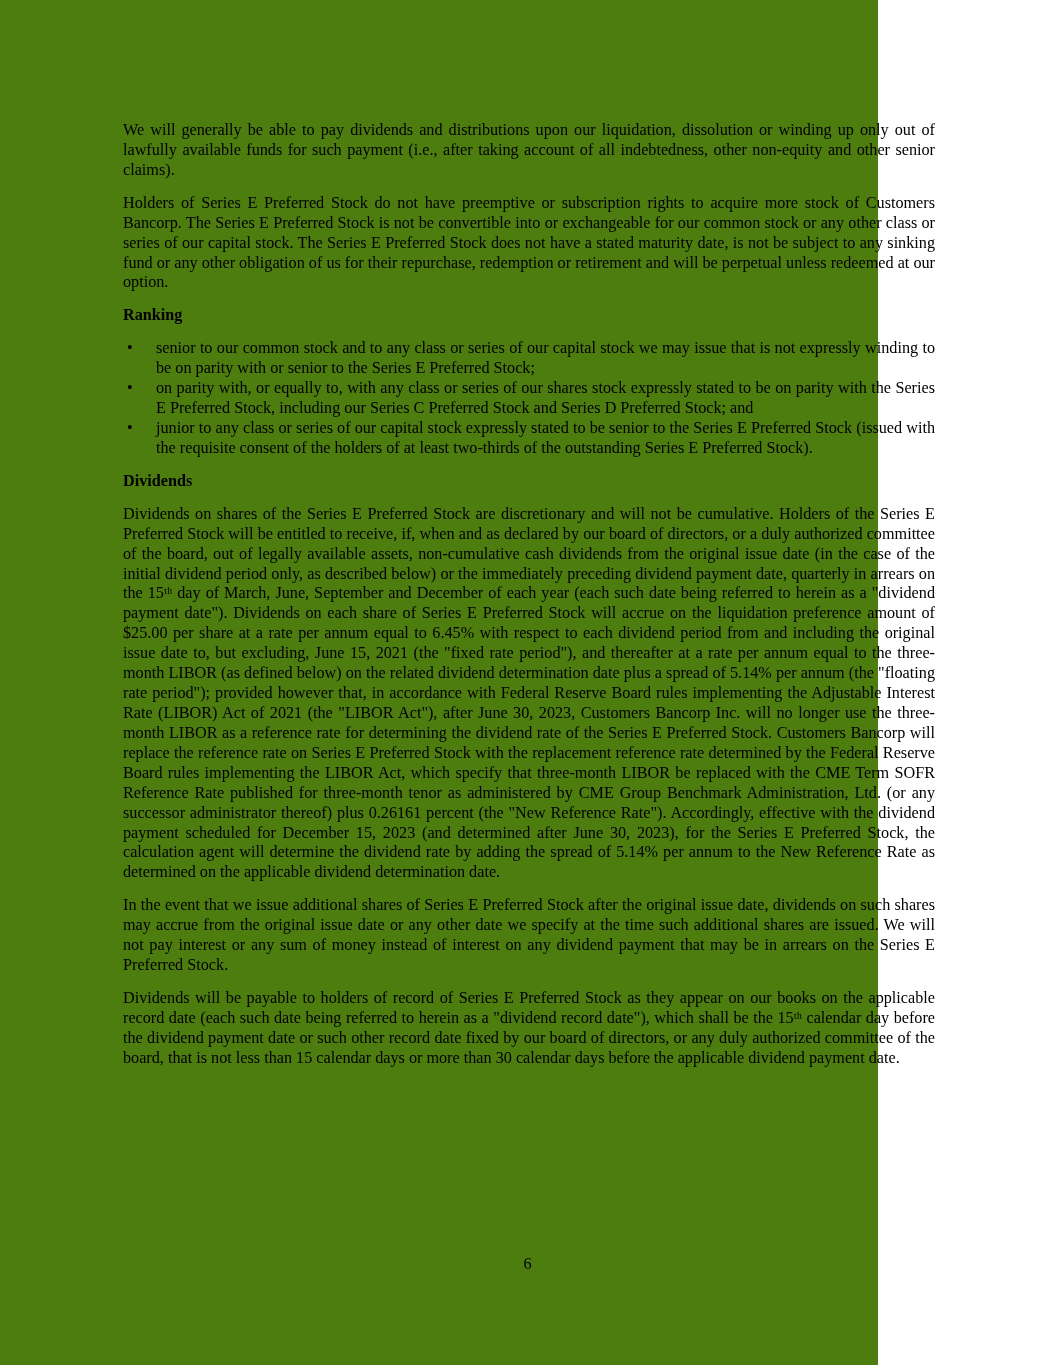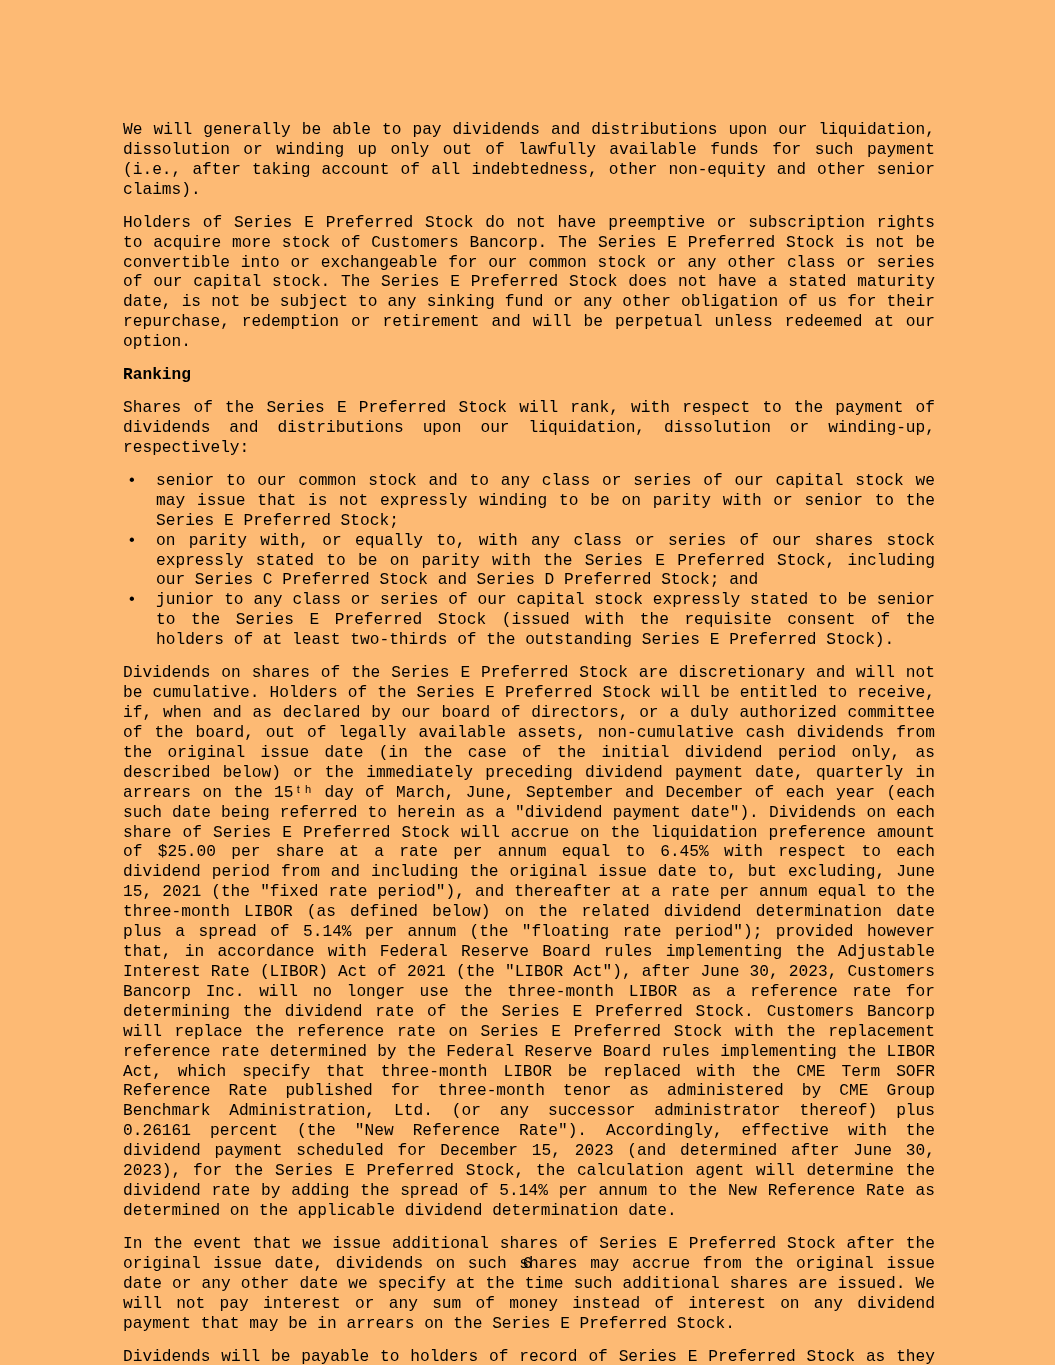--- a/index.html
+++ b/index.html
@@ -12,24 +12,23 @@
     height: 1365px;
     position: relative;
     font-family: "Liberation Serif", "DejaVu Serif", serif;
     color: #000000;
     overflow: hidden;
   }
   .page {
     position: absolute;
     left: 0;
     top: 0;
-    width: 1055px;
+    width: 878px;
     height: 1365px;
-    background: #fdba74;
-    font-family: Liberation Mono, monospace;
+    background: #4d7c0f;
   }
   .content {
     position: absolute;
     left: 123px;
     top: 121px;
     width: 812px;
     font-size: 16.2px;
     line-height: 1.23;
     text-align: justify;
   }
@@ -72,37 +71,37 @@
 
 <div class="page">
   <div class="content">
 
     <p class="para">We will generally be able to pay dividends and distributions upon our liquidation, dissolution or winding up only out of lawfully available funds for such payment (i.e., after taking account of all indebtedness, other non-equity and other senior claims).</p>
 
     <p class="para">Holders of Series E Preferred Stock do not have preemptive or subscription rights to acquire more stock of Customers Bancorp. The Series E Preferred Stock is not be convertible into or exchangeable for our common stock or any other class or series of our capital stock. The Series E Preferred Stock does not have a stated maturity date, is not be subject to any sinking fund or any other obligation of us for their repurchase, redemption or retirement and will be perpetual unless redeemed at our option.</p>
 
     <h3 class="section-heading">Ranking</h3>
 
-    <p class="para">Shares of the Series E Preferred Stock will rank, with respect to the payment of dividends and distributions upon our liquidation, dissolution or winding-up, respectively:</p>
 
     <ul class="bullet-list">
       <li>
         <span class="bullet-marker">•</span>
         <span>senior to our common stock and to any class or series of our capital stock we may issue that is not expressly winding to be on parity with or senior to the Series E Preferred Stock;</span>
       </li>
       <li>
         <span class="bullet-marker">•</span>
         <span>on parity with, or equally to, with any class or series of our shares stock expressly stated to be on parity with the Series E Preferred Stock, including our Series C Preferred Stock and Series D Preferred Stock; and</span>
       </li>
       <li>
         <span class="bullet-marker">•</span>
         <span>junior to any class or series of our capital stock expressly stated to be senior to the Series E Preferred Stock (issued with the requisite consent of the holders of at least two-thirds of the outstanding Series E Preferred Stock).</span>
       </li>
     </ul>
 
+    <h3 class="section-heading">Dividends</h3>
 
     <p class="para">Dividends on shares of the Series E Preferred Stock are discretionary and will not be cumulative. Holders of the Series E Preferred Stock will be entitled to receive, if, when and as declared by our board of directors, or a duly authorized committee of the board, out of legally available assets, non-cumulative cash dividends from the original issue date (in the case of the initial dividend period only, as described below) or the immediately preceding dividend payment date, quarterly in arrears on the 15ᵗʰ day of March, June, September and December of each year (each such date being referred to herein as a "dividend payment date"). Dividends on each share of Series E Preferred Stock will accrue on the liquidation preference amount of $25.00 per share at a rate per annum equal to 6.45% with respect to each dividend period from and including the original issue date to, but excluding, June 15, 2021 (the "fixed rate period"), and thereafter at a rate per annum equal to the three-month LIBOR (as defined below) on the related dividend determination date plus a spread of 5.14% per annum (the "floating rate period"); provided however that, in accordance with Federal Reserve Board rules implementing the Adjustable Interest Rate (LIBOR) Act of 2021 (the "LIBOR Act"), after June 30, 2023, Customers Bancorp Inc. will no longer use the three-month LIBOR as a reference rate for determining the dividend rate of the Series E Preferred Stock.  Customers Bancorp will replace the reference rate on Series E Preferred Stock with the replacement reference rate determined by the Federal Reserve Board rules implementing the LIBOR Act, which specify that three-month LIBOR be replaced with the CME Term SOFR Reference Rate published for three-month tenor as administered by CME Group Benchmark Administration, Ltd. (or any successor administrator thereof) plus 0.26161 percent (the "New Reference Rate"). Accordingly, effective with the dividend payment scheduled for December 15, 2023 (and determined after June 30, 2023), for the Series E Preferred Stock, the calculation agent will determine the dividend rate by adding the spread of 5.14% per annum to the New Reference Rate as determined on the applicable dividend determination date.</p>
 
     <p class="para">In the event that we issue additional shares of Series E Preferred Stock after the original issue date, dividends on such shares may accrue from the original issue date or any other date we specify at the time such additional shares are issued. We will not pay interest or any sum of money instead of interest on any dividend payment that may be in arrears on the Series E Preferred Stock.</p>
 
     <p class="para">Dividends will be payable to holders of record of Series E Preferred Stock as they appear on our books on the applicable record date (each such date being referred to herein as a "dividend record date"), which shall be the 15ᵗʰ calendar day before the dividend payment date or such other record date fixed by our board of directors, or any duly authorized committee of the board, that is not less than 15 calendar days or more than 30 calendar days before the applicable dividend payment date.</p>
 
   </div>
 
   <div class="page-number">6</div>

